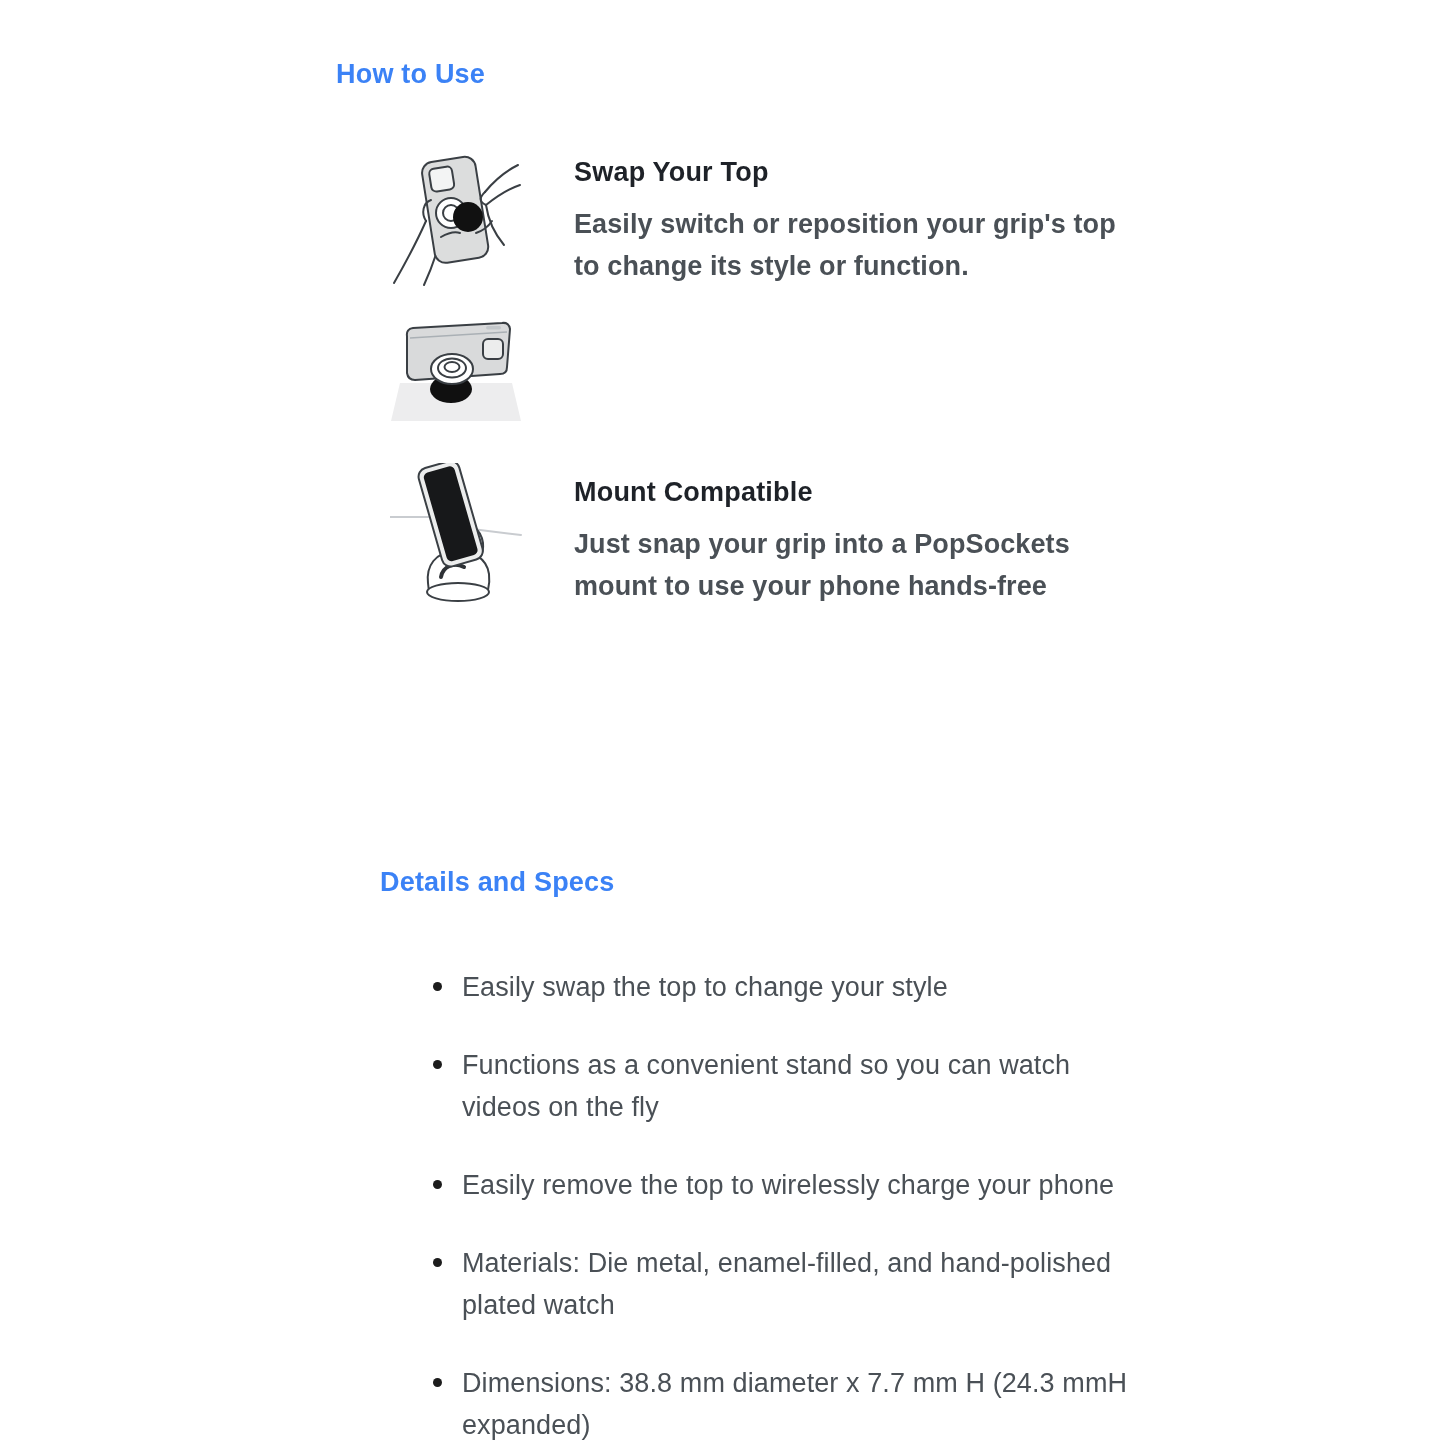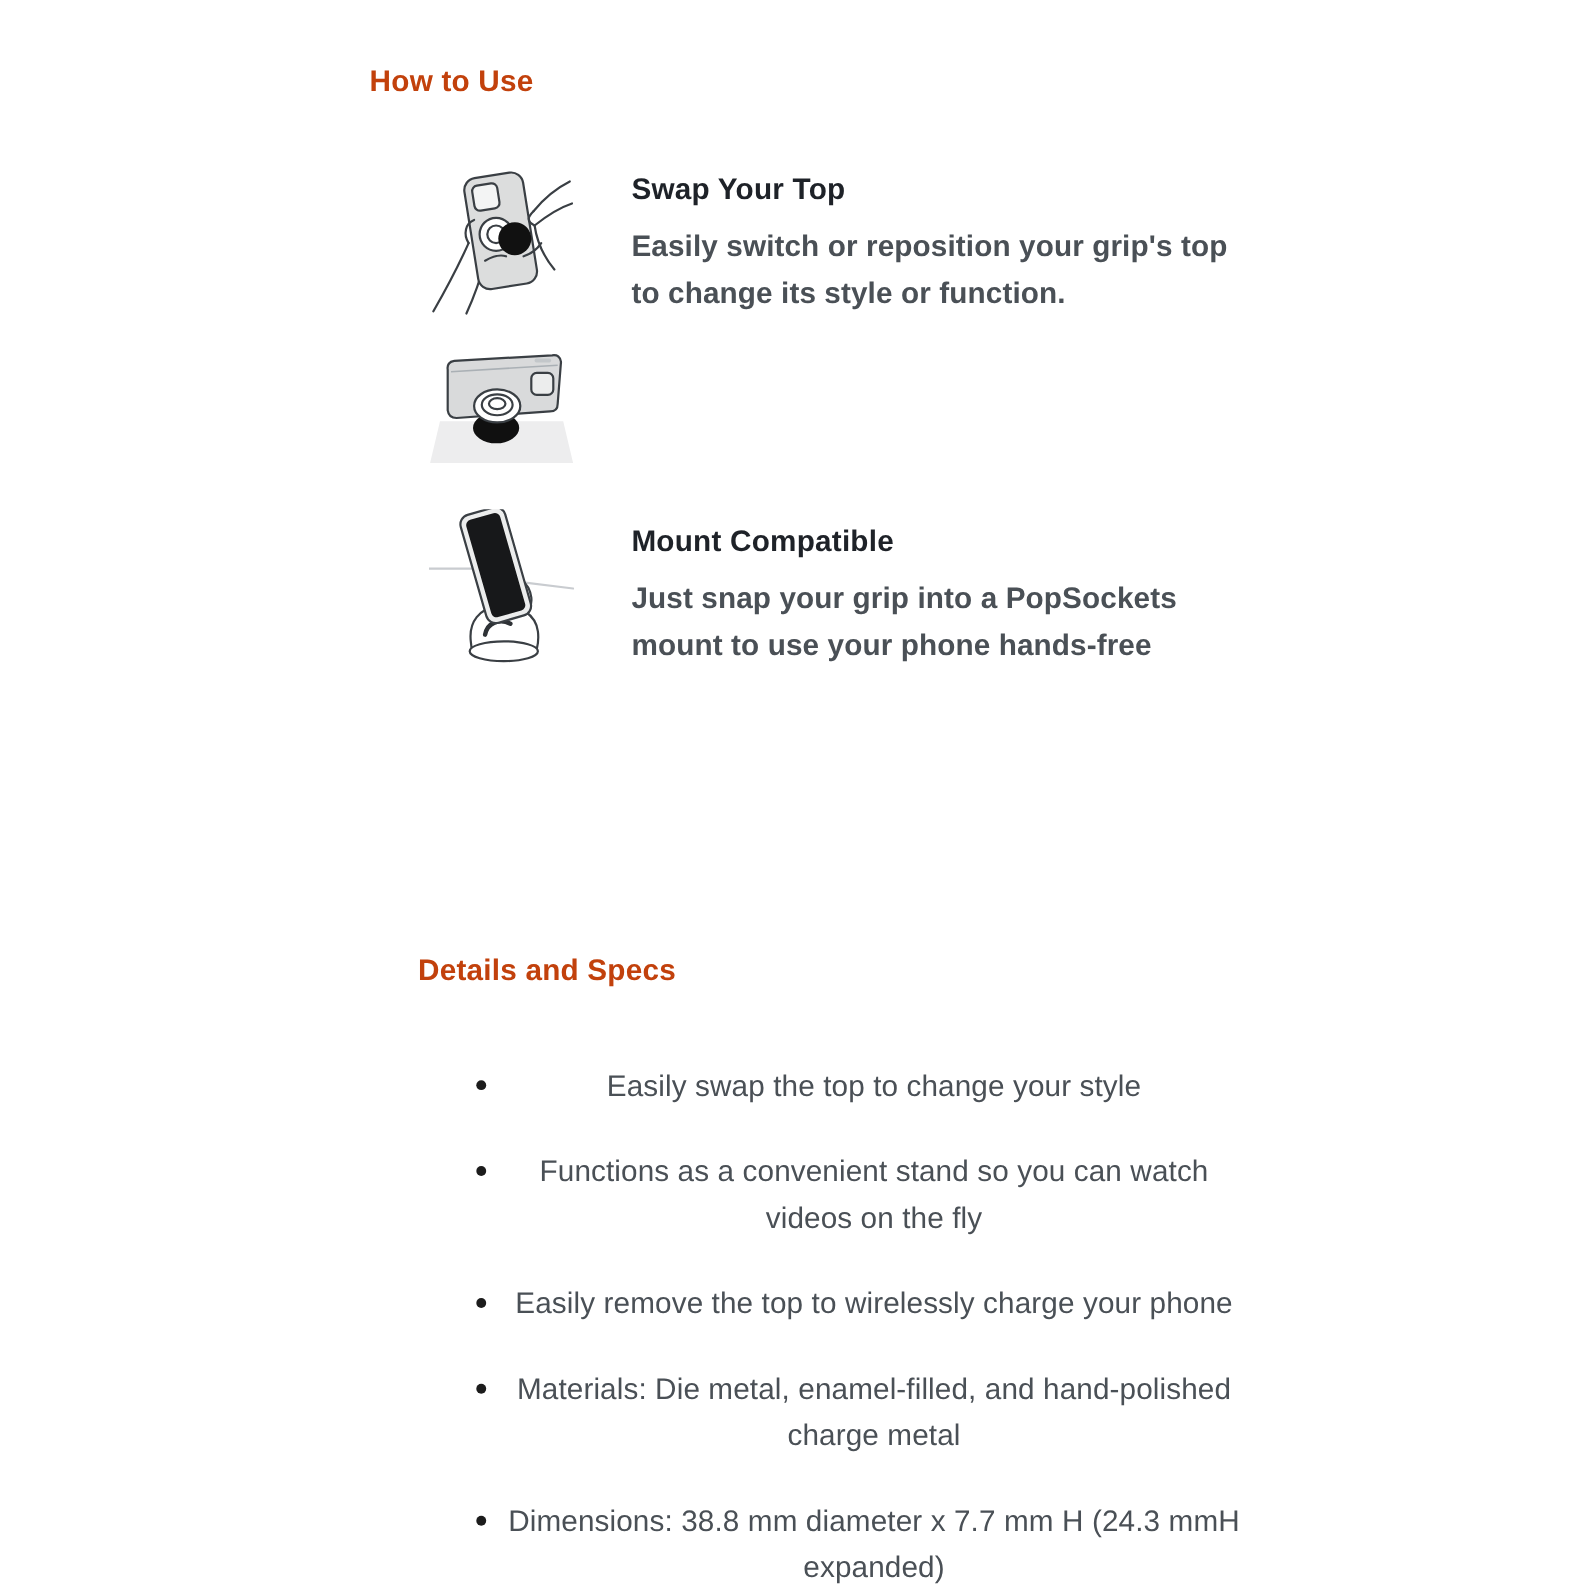--- a/index.html
+++ b/index.html
@@ -5,41 +5,41 @@
   * { box-sizing: border-box; }
   html, body { margin: 0; padding: 0; }
   body {
     width: 1445px; height: 1445px;
     background: #ffffff;
     font-family: "Liberation Sans", sans-serif;
     position: relative;
     overflow: hidden;
   }
   .section-heading {
-    font-size: 27px; font-weight: 700; color: #c2410c;
+    font-size: 27px; font-weight: 700; color: #3b82f6;
     line-height: 28px; margin: 0; letter-spacing: 0.2px;
   }
   
   .howto { position: absolute; left: 336px; top: 60px; }
   .howto-items { margin-top: 55px; }
   .howto-item { display: flex; height: 160px; align-items: flex-start; gap: 16px; }
   .icon-box { width: 132px; height: 150px; margin-left: 54px; flex: none; }
   .icon-box svg { display: block; }
   .howto-text { margin-left: 36px; padding-top: 13px; }
   .howto-title {
     font-size: 27px; font-weight: 700; color: #1e2228;
     line-height: 32px; margin: 0 0 15px 0; letter-spacing: 0.2px;
   }
   .desc-line {
     display: block; font-size: 27px; font-weight: 700;
     color: #4a5056; line-height: 42px; letter-spacing: 0.1px;
   }
   
   .specs { position: absolute; left: 352px; top: 868px; margin-left: 28px; }
-  .specs ul { list-style: none; margin: 70px 0 0 0; padding: 0; text-align: center; }
+  .specs ul { list-style: none; margin: 70px 0 0 0; padding: 0; }
   .specs li { position: relative; padding-left: 82px; margin-bottom: 36px; }
   .specs li::before {
     content: ""; position: absolute; left: 53px; top: 16px;
     width: 9px; height: 9px; border-radius: 50%; background: #1c1c1c;
   }
   .bullet-line {
     display: block; font-size: 27px; font-weight: 400;
     color: #4a5056; line-height: 42px; letter-spacing: 0.1px;
   }
   
@@ -150,20 +150,20 @@
     </li>
     <li>
       <span class="bullet-line">Functions as a convenient stand so you can watch</span>
       <span class="bullet-line">videos on the fly</span>
     </li>
     <li>
       <span class="bullet-line">Easily remove the top to wirelessly charge your phone</span>
     </li>
     <li>
       <span class="bullet-line">Materials: Die metal, enamel-filled, and hand-polished</span>
-      <span class="bullet-line">charge metal</span>
+      <span class="bullet-line">plated watch</span>
     </li>
     <li>
       <span class="bullet-line">Dimensions: 38.8 mm diameter x 7.7 mm H (24.3 mmH</span>
       <span class="bullet-line">expanded)</span>
     </li>
   </ul>
 </section>
 
 </body></html>

